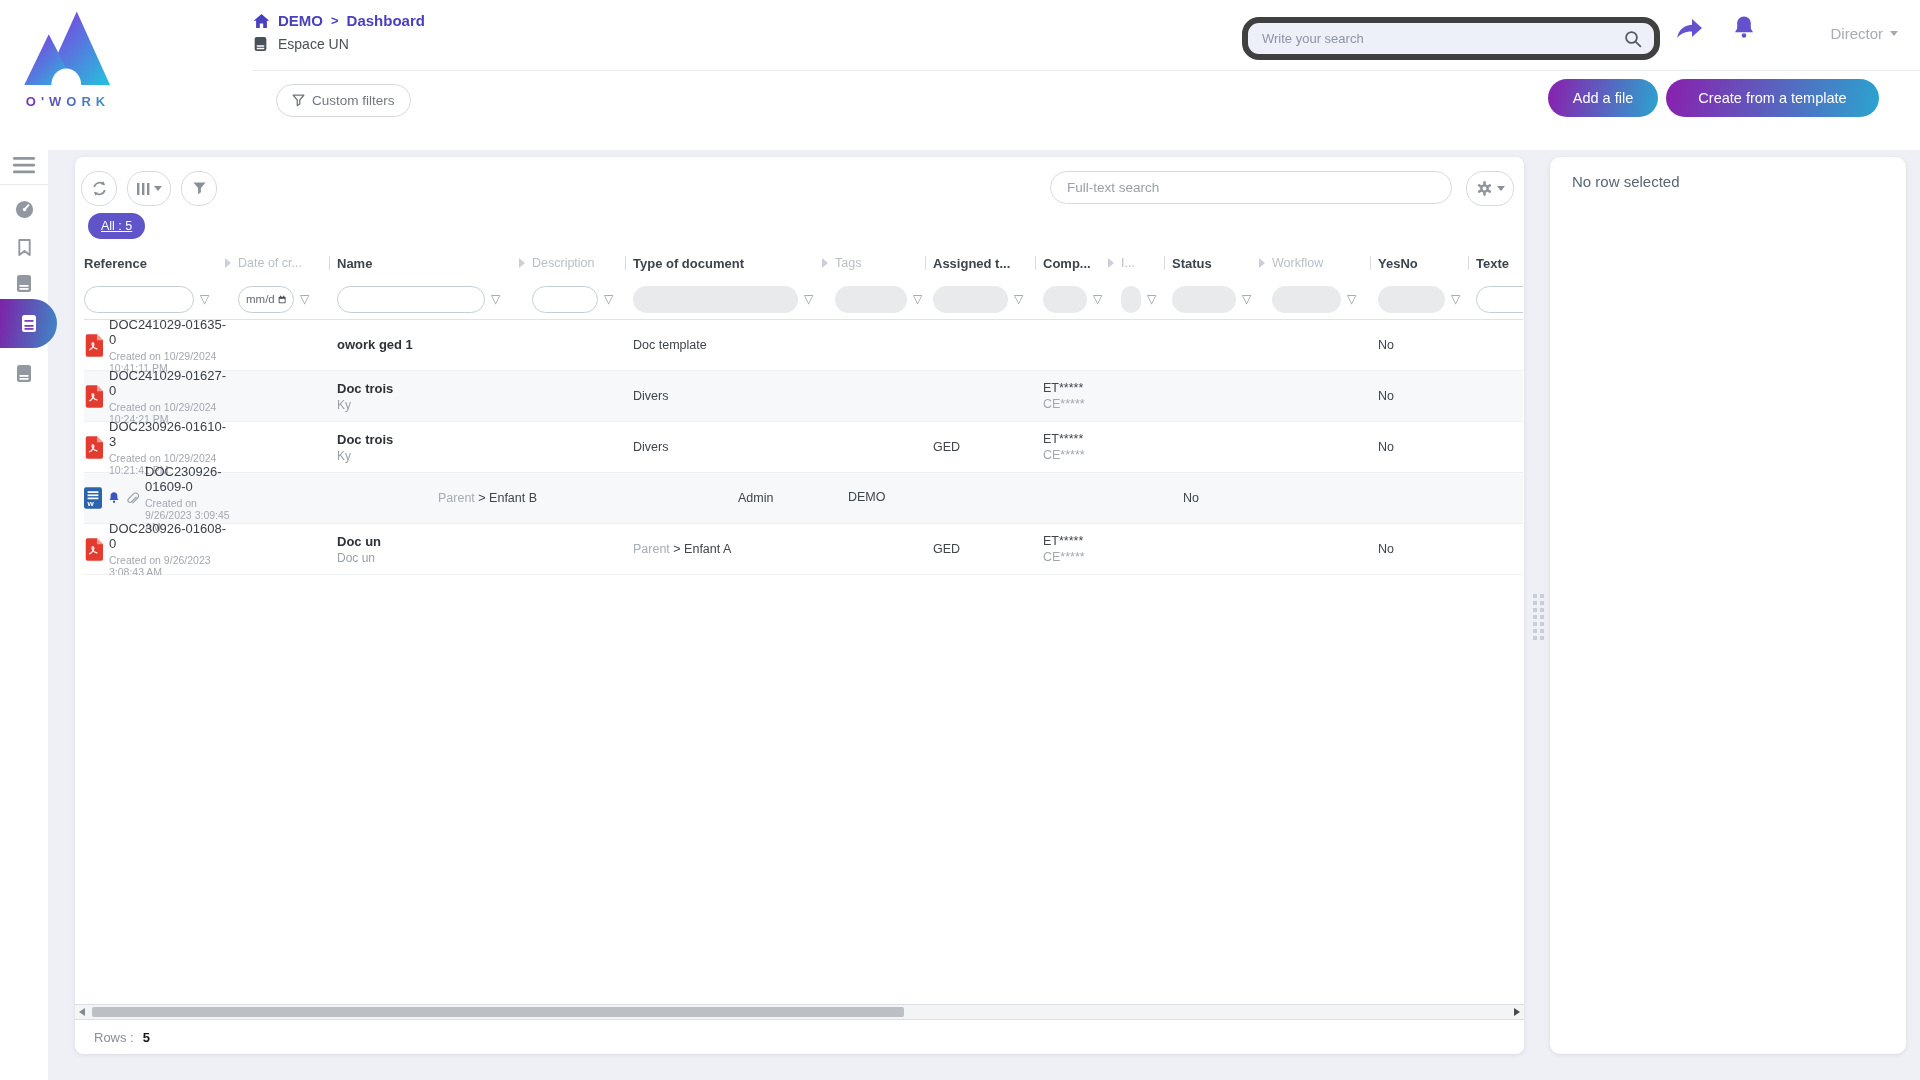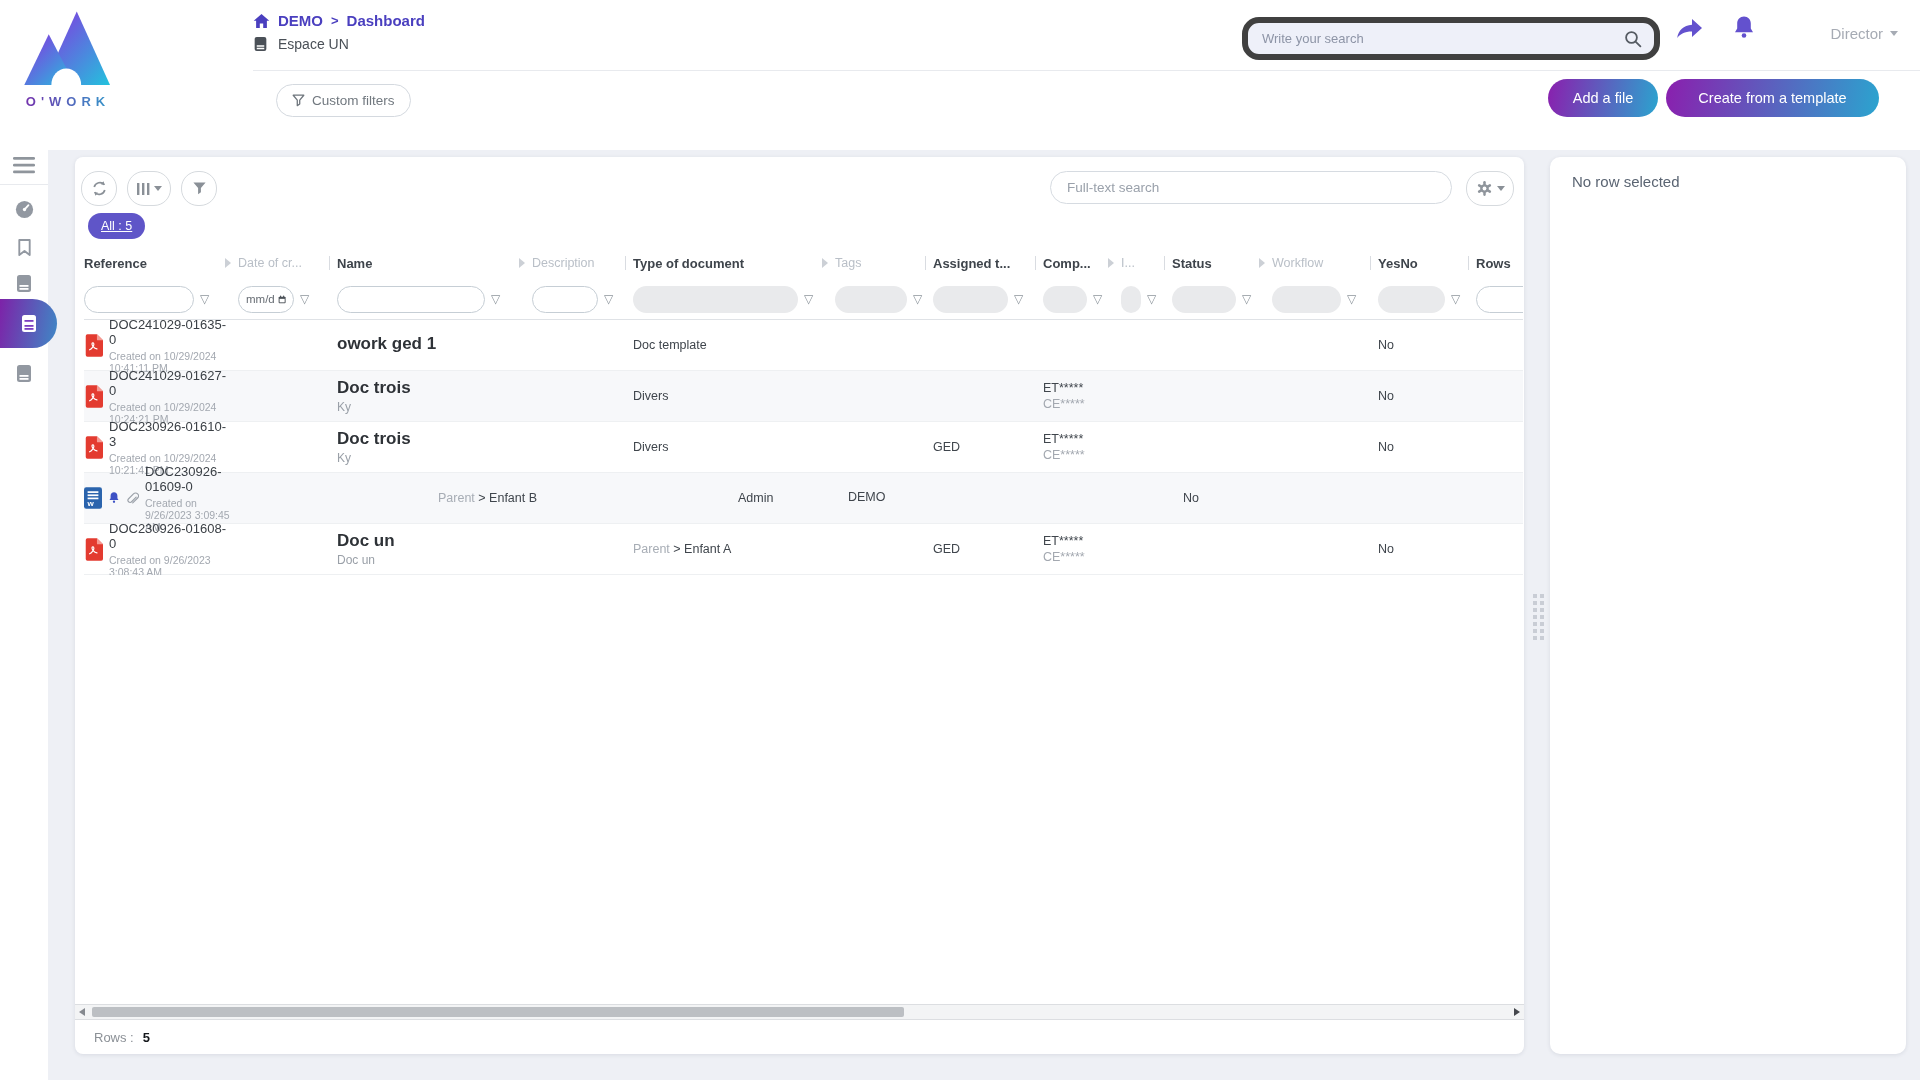--- a/index.html
+++ b/index.html
@@ -66,21 +66,21 @@
   .w110{width:90px;}.w56{width:40px;}.w148{width:128px;}.w64{width:46px;}.w168{width:165px;}.w72{width:72px;}
   .w76{width:75px;}.w44{width:44px;}.w20{width:20px;}.w64d{width:64px;}.w70{width:69px;}.w68{width:67px;}
   .funnel{margin-left:6px;font-size:12px;color:#8d959c;line-height:1;cursor:pointer;}
   .funnel::before{content:"\25BD";}
   .trow{height:50px;border-bottom:1px solid #eef0f2;}
   .trow.striped{background:#f7f8fa;}
   .td{display:flex;flex-direction:column;justify-content:center;height:100%;font-size:12.5px;color:#3f454c;flex:0 0 auto;padding-right:6px;box-sizing:border-box;}
   .td.ref{flex-direction:row;align-items:center;gap:6px;}
   .ref-id{font-size:13px;color:#3b4046;}
   .ref-date{font-size:10.5px;color:#a3a8b0;margin-top:3px;}
-  .name-main{font-weight:bold;font-size:17px;color:#2e3237;}
+  .name-main{font-weight:bold;font-size:13px;color:#2e3237;}
   .name-sub{font-size:12px;color:#9aa0a8;margin-top:2px;}
   .type-prefix{color:#a7adb5;}
   .comp-sub{color:#a3a8b0;margin-top:2px;}
   .doc-icon{display:flex;align-items:center;flex:0 0 auto;}
 
   
   .hscroll{position:absolute;left:0;top:847px;width:1449px;height:16px;background:#f3f4f5;border-top:1px solid #dcdee1;border-bottom:1px solid #dcdee1;box-sizing:border-box;}
   .hs-thumb{position:absolute;left:17px;top:2px;width:812px;height:10px;background:#bcbfc3;border-radius:2px;cursor:pointer;}
   .hs-arrow{position:absolute;top:3px;width:0;height:0;cursor:pointer;}
   .hs-left{left:4px;border-top:4px solid transparent;border-bottom:4px solid transparent;border-right:6px solid #85898f;}
@@ -308,21 +308,21 @@
         <div class="th c10 muted">
             <span class="chev"></span>
             <span>Workflow</span>
           </div>
         <div class="th c11">
             <span class="pipe"></span>
             <span>YesNo</span>
           </div>
         <div class="th c12">
             <span class="pipe"></span>
-            <span>Rows</span>
+            <span>Texte</span>
           </div>
       </div>
 
       <div class="tfilter">
         <div class="tf c0">
             <input class="pill-input w110" style="">
             <span class="funnel"></span>
           </div>
         <div class="tf c1">
             <span class="pill-input date-pill w56">

